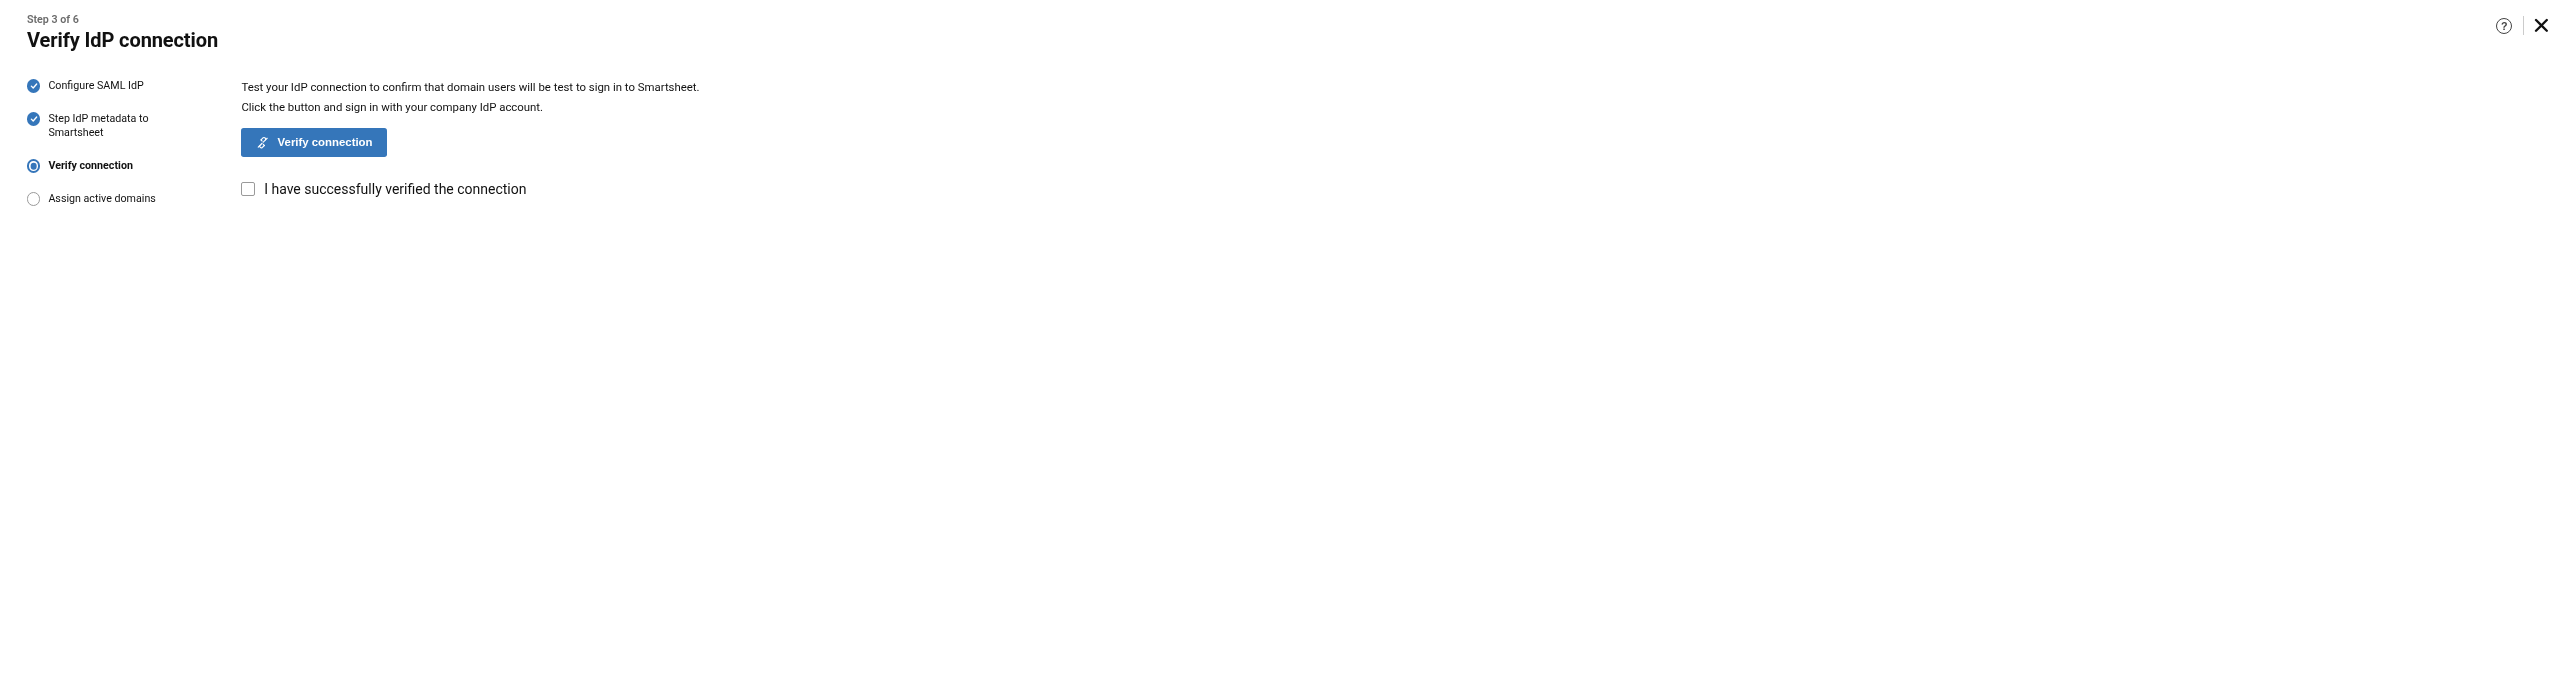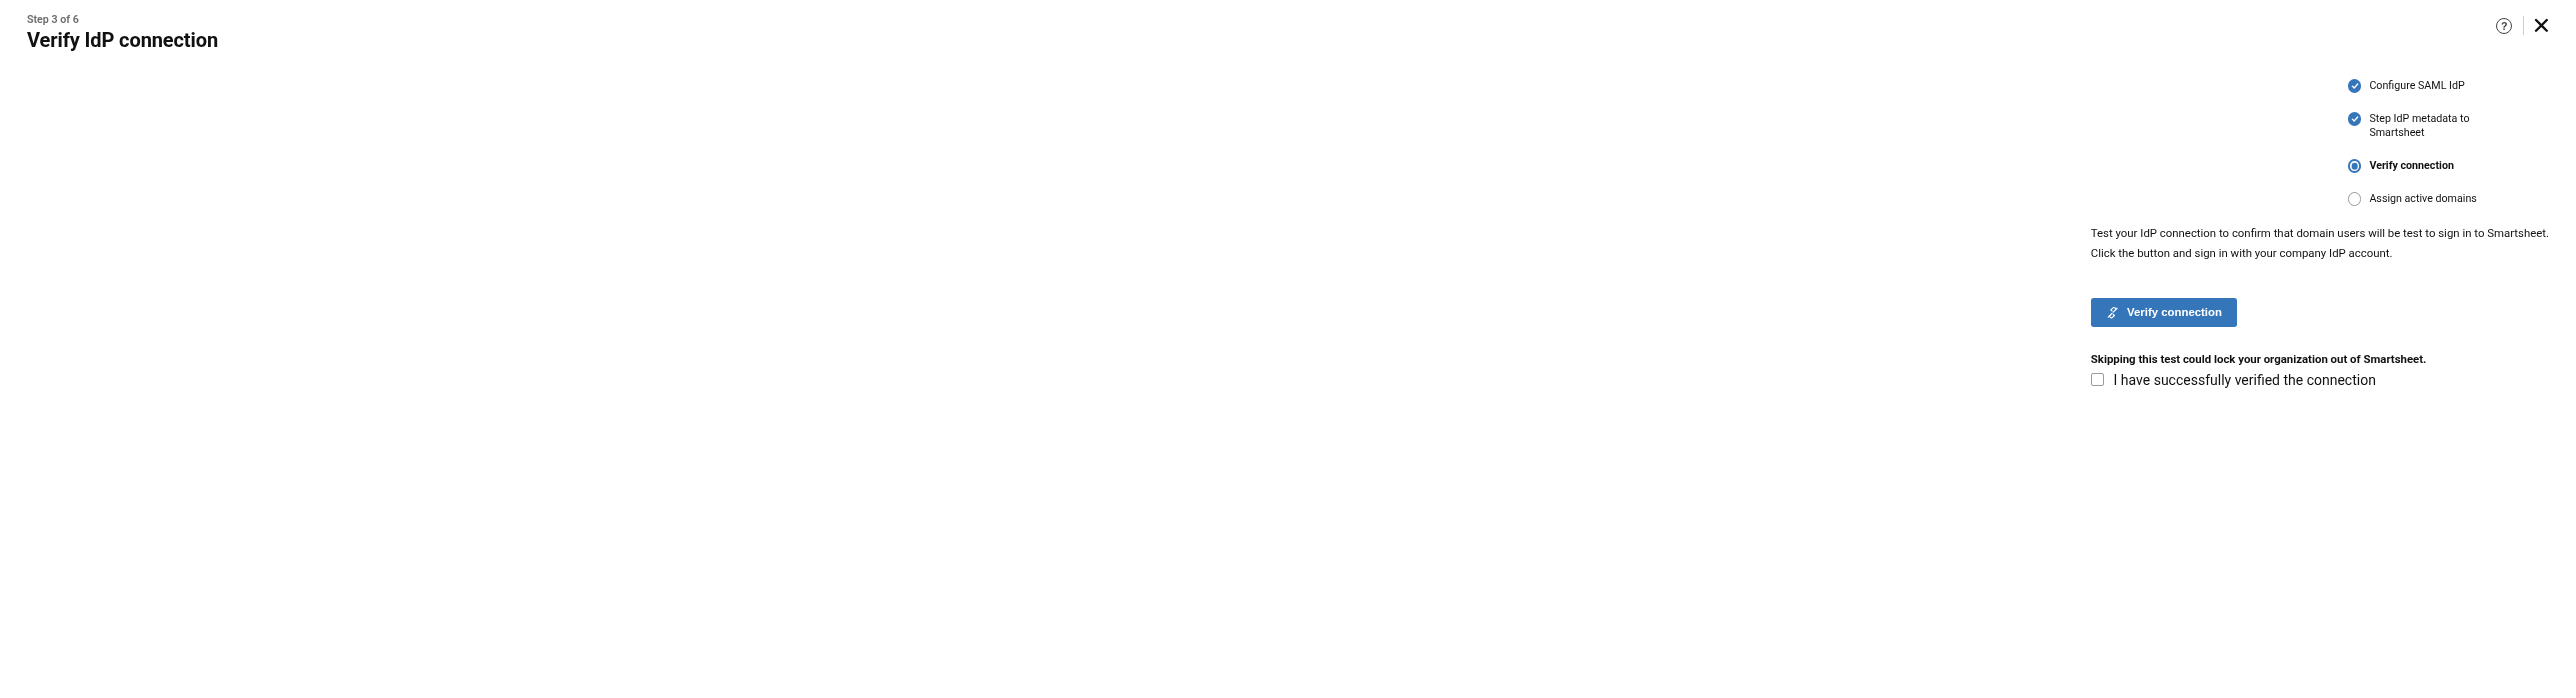--- a/index.html
+++ b/index.html
@@ -63,22 +63,21 @@
   }
   .page-title {
     font-size: 20px;
     font-weight: 700;
     margin: 0 0 27px 0;
     color: #111;
     letter-spacing: -0.1px;
   }
   .body {
     display: flex;
-    align-items: flex-end;
-    flex-direction: column;
+    align-items: flex-start;
   }
   .stepper {
     width: 201px;
     flex-shrink: 0;
   }
   .step-item {
     display: flex;
     align-items: flex-start;
     margin-bottom: 19px;
     cursor: pointer;
@@ -134,21 +133,21 @@
     margin-left: 13.4px;
     max-width: 550px;
   }
   .content p {
     margin: 0 0 4px 0;
     font-size: 11.4px;
     line-height: 1.45;
     color: #111;
   }
   .content p.last-intro {
-    margin-bottom: 36px;
+    margin-bottom: 12px;
   }
   .verify-btn {
     display: inline-flex;
     align-items: center;
     background: #3576ba;
     color: #fff;
     border: none;
     border-radius: 2.7px;
     font-size: 11.4px;
     font-weight: 600;
@@ -264,21 +263,20 @@
             <path d="M11 13l-4 4a3 3 0 0 0 4 4l4-4"></path>
             <path d="M17 7l3-3"></path>
             <path d="M13 11l4-4a3 3 0 0 0-4-4l-4 4"></path>
             <line x1="9" y1="7" x2="11" y2="9"></line>
             <line x1="13" y1="15" x2="15" y2="17"></line>
           </svg>
         </span>
         <span>Verify connection</span>
       </button>
 
-      <p class="warning">Skipping this test could lock your organization out of Smartsheet.</p>
 
       <div class="checkbox-row">
         <input type="checkbox" id="verified-cb" style="">
         <label for="verified-cb">I have successfully verified the connection</label>
       </div>
     </div>
   </div>
 </div>
 
 

